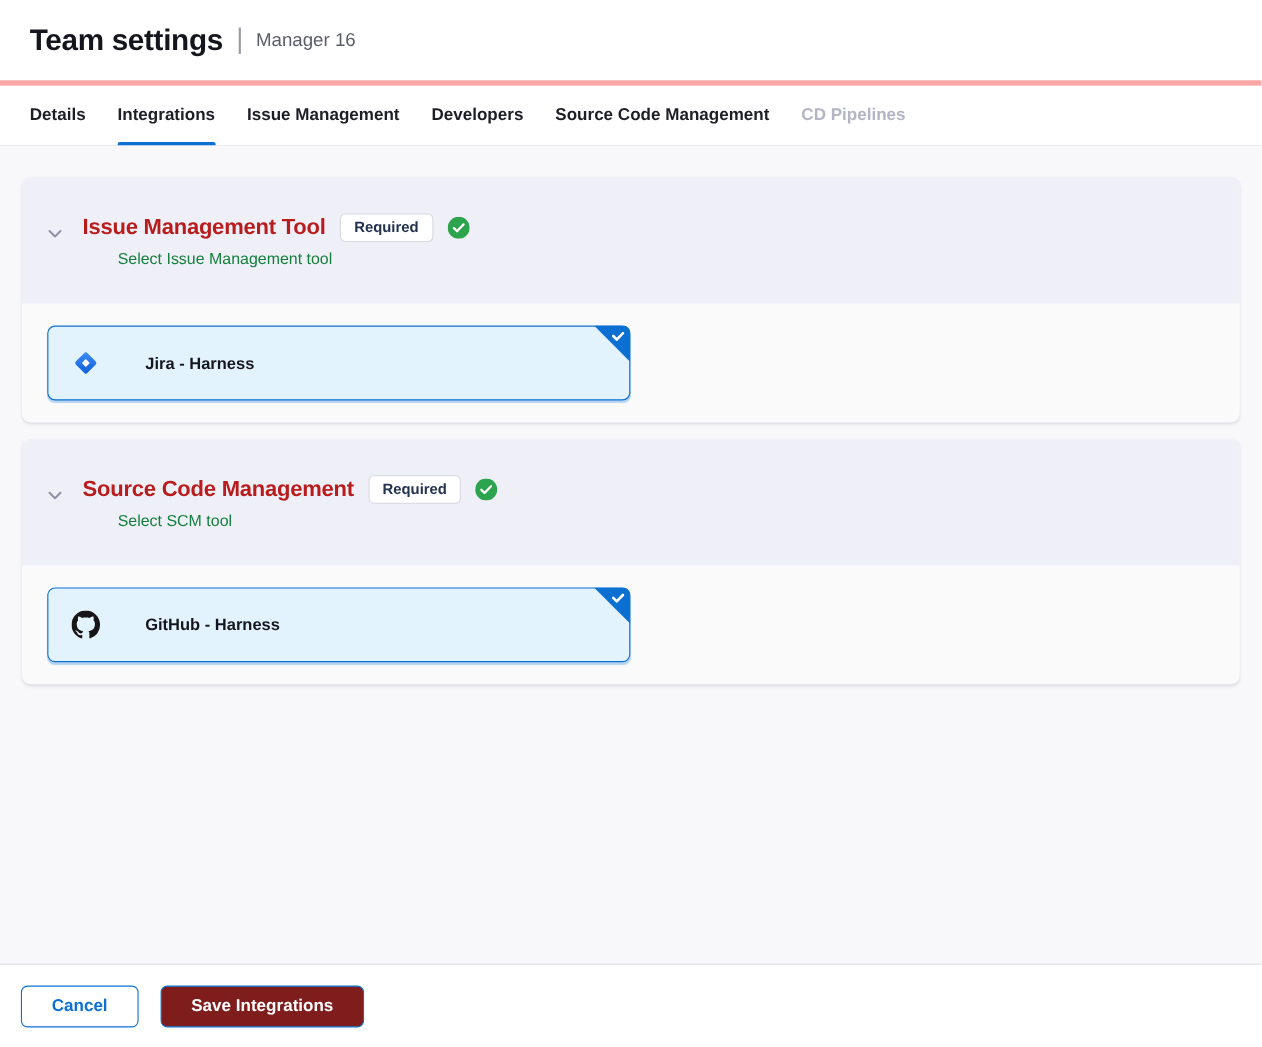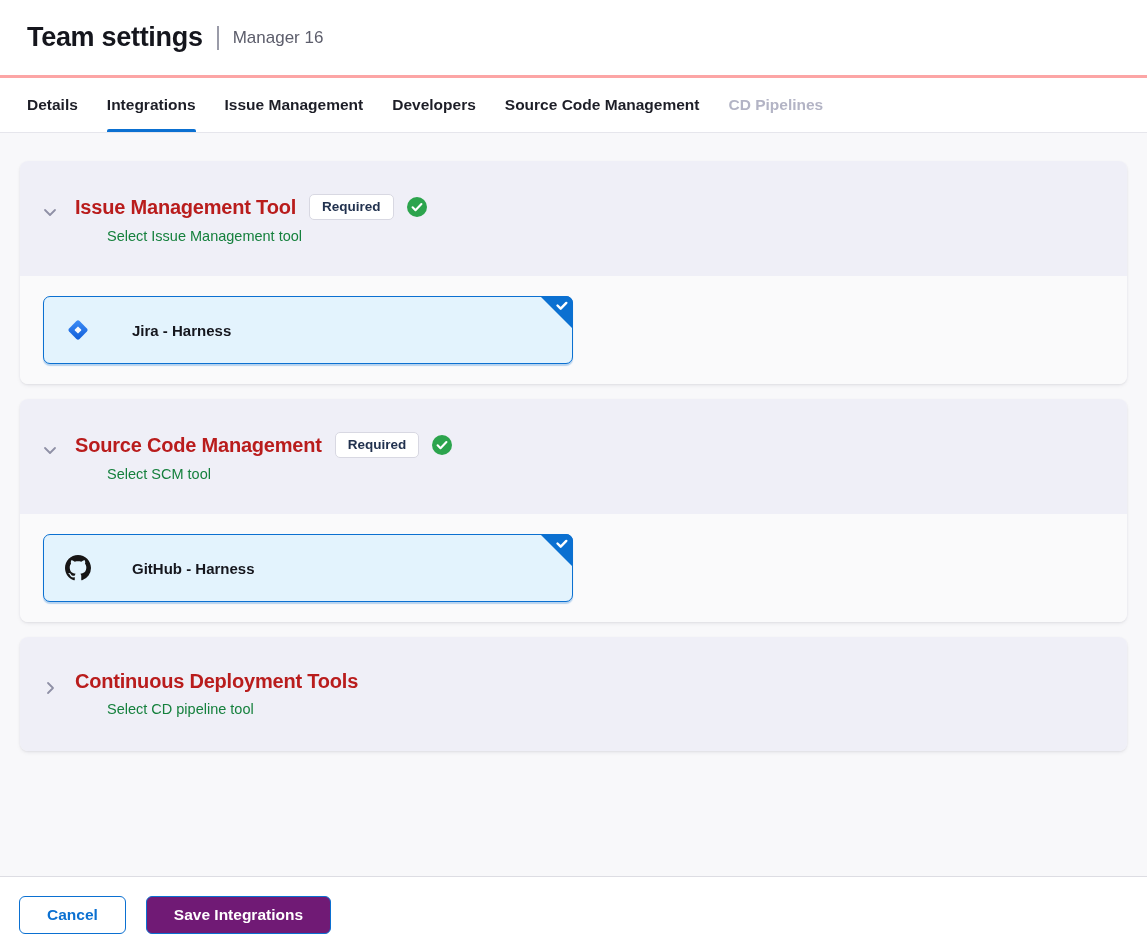--- a/index.html
+++ b/index.html
@@ -10,21 +10,21 @@
     position:relative;
     overflow:hidden;
     color:#1a1b25;
   }
 
   
   .page-header {
     height:78px; background:#fff;
     display:flex; align-items:center;
     padding:0 27px;
-    border-bottom:3px solid #fca5a5;
+    border-bottom:5px solid #fca5a5;
   }
   .page-title { font-size:27px; font-weight:700; color:#15161d; letter-spacing:-0.3px; }
   .title-sep { width:2px; height:24px; background:#9a9ba8; margin:0 14px 0 14px; }
   .page-subtitle { font-size:17px; color:#5c5d6b; }
 
   
   .tab-bar {
     height:55px; background:#fff;
     display:flex; align-items:stretch;
     padding:0 27px; gap:29px;
@@ -97,21 +97,21 @@
     position:absolute; left:0; right:0; bottom:0; height:76px;
     background:#fff; border-top:1px solid #dddde3;
     display:flex; align-items:center; padding-left:19px; gap:20px;
   }
   .btn {
     height:38px; border-radius:6px; font-family:inherit;
     font-size:15.5px; font-weight:700; cursor:pointer;
     padding:0 27px; display:flex; align-items:center;
   }
   .btn-secondary { background:#fff; color:#0b70d1; border:1px solid #0b70d1; }
-  .btn-primary { background:#701a75; color:#fff; border:1px solid #0b70d1; }
+  .btn-primary { background:#7f1d1d; color:#fff; border:1px solid #0b70d1; }
 </style>
 </head>
 <body>
 
 <div class="page-header">
   <span class="page-title">Team settings</span>
   <span class="title-sep"></span>
   <span class="page-subtitle">Manager 16</span>
 </div>
 
@@ -206,34 +206,19 @@
         <span class="corner-check">
           <svg width="33" height="33" viewBox="0 0 33 33">
             <polygon points="0,0 33,0 33,33" fill="#0b70d1"></polygon>
             <path d="M17.5 9.5l3.2 3.2 5.6-5.8" fill="none" stroke="#fff" stroke-width="2.4" stroke-linecap="round" stroke-linejoin="round"></path>
           </svg>
         </span>
       </div>
     </div>
   </div>
 
-  <div class="section collapsed">
-    <div class="section-header">
-      <button class="chevron-btn">
-        <svg width="16" height="16" viewBox="0 0 16 16">
-            <path d="M6 3l5 5-5 5" fill="none" stroke="currentColor" stroke-width="1.8" stroke-linecap="round" stroke-linejoin="round"></path>
-          </svg>
-      </button>
-      <div class="header-text">
-        <div class="title-row">
-          <span class="section-title">Continuous Deployment Tools</span>
-        </div>
-        <div class="section-subtitle">Select CD pipeline tool</div>
-      </div>
-    </div>
-  </div>
 
 </div>
 
 <div class="footer">
   <button class="btn btn-secondary">Cancel</button>
   <button class="btn btn-primary">Save Integrations</button>
 </div>
 
 </body></html>

